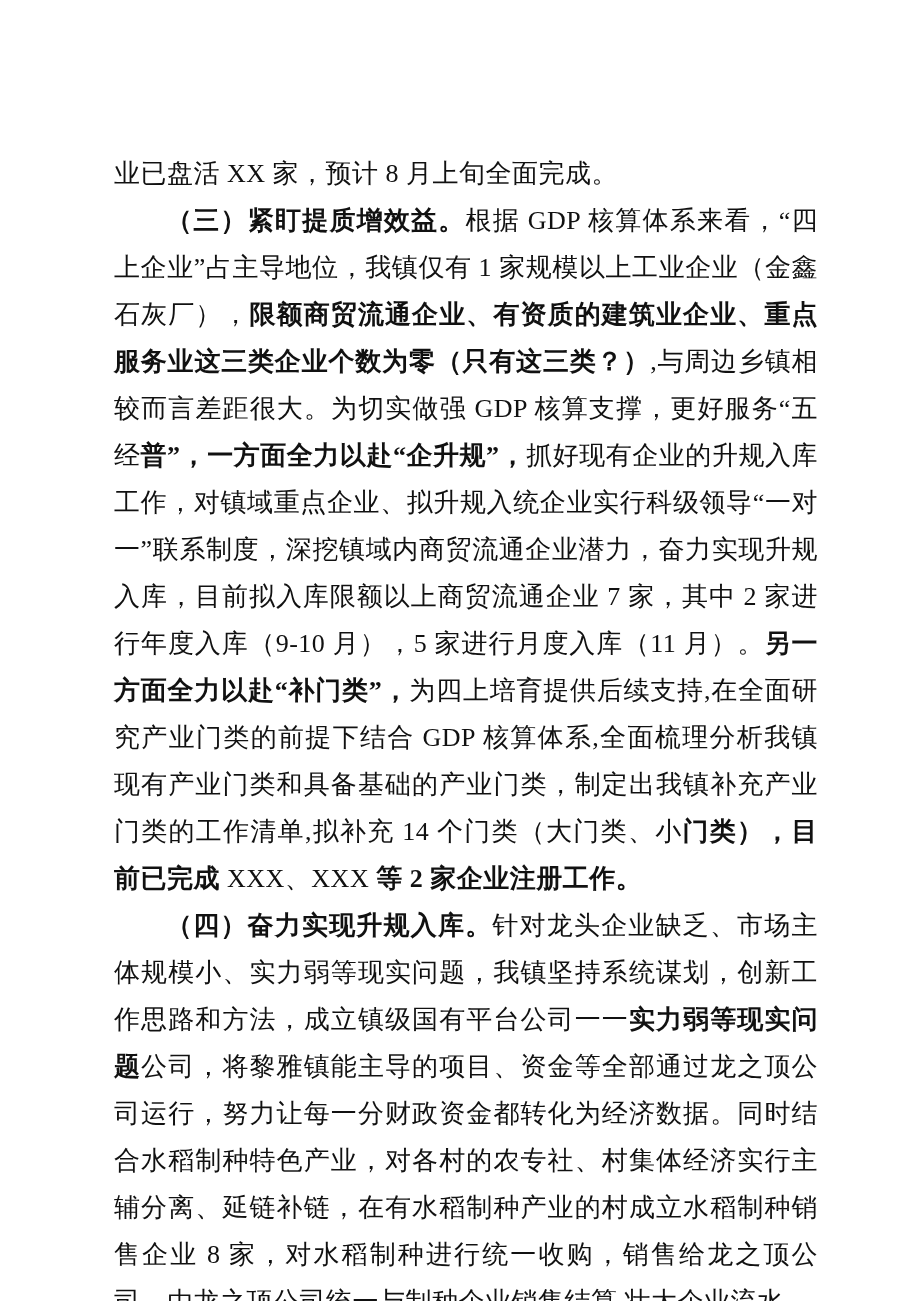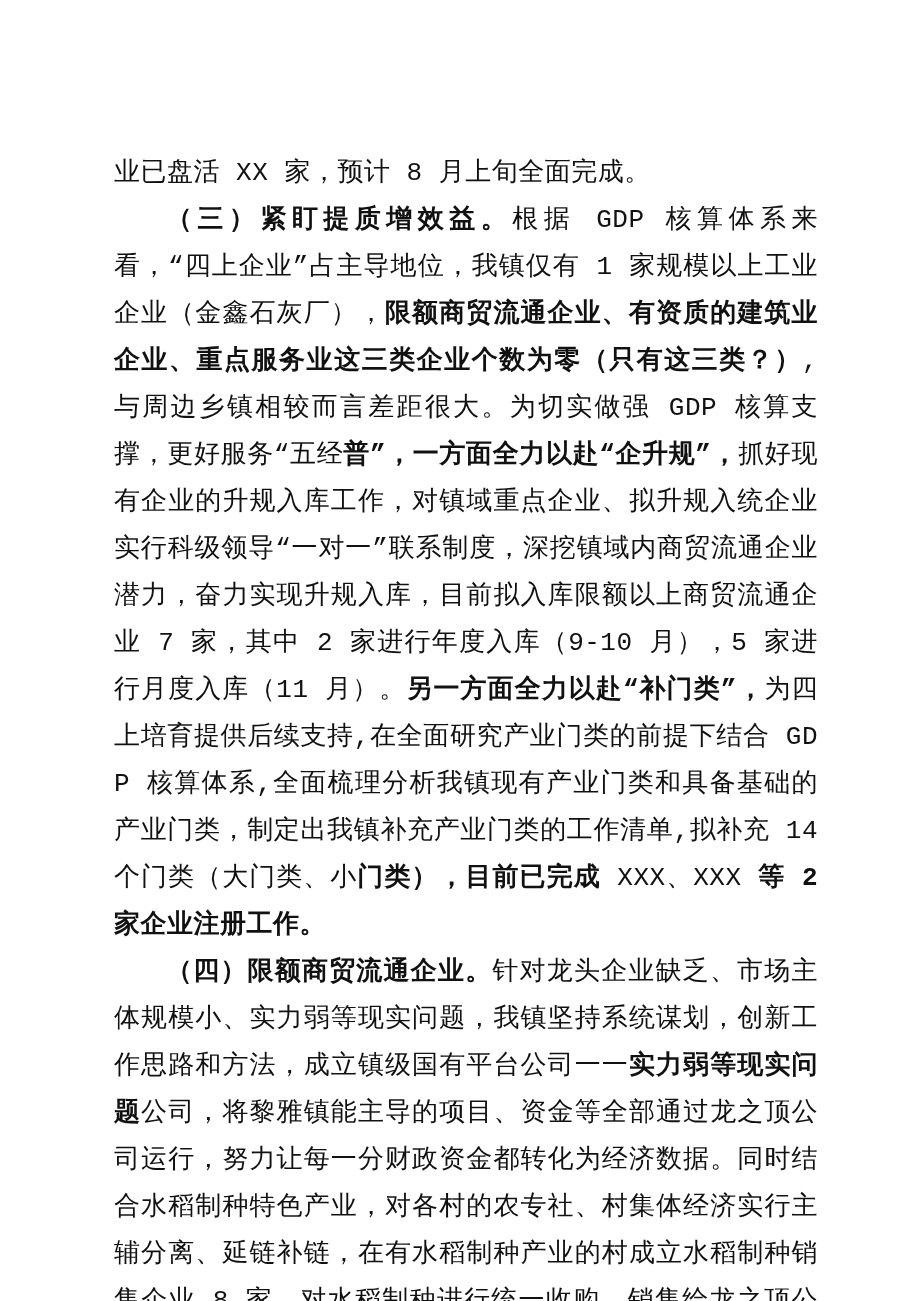--- a/index.html
+++ b/index.html
@@ -8,21 +8,21 @@
     background: #ffffff;
   }
   .page {
     position: relative;
     width: 920px;
     height: 1301px;
     background: #ffffff;
     box-sizing: border-box;
     padding: 150px 102px 0 114px;
     overflow: hidden;
-    font-family: Liberation Mono, monospace;
+    font-family: Liberation Serif, serif;
     color: #111111;
     border-radius: 20px;
   }
   .para {
     margin: 0;
     font-size: 26px;
     line-height: 47px;
     text-align: justify;
     text-justify: inter-character;
     letter-spacing: 0.5px;
@@ -38,15 +38,15 @@
     font-weight: normal;
   }
 </style>
 </head>
 <body>
 
 <div class="page">
   <div id="doc-body">
       <p class="para"><span class="run-normal">业已盘活 XX 家，预计 8 月上旬全面完成。</span></p>
       <p class="para indent"><span class="run-bold">（三）紧盯提质增效益。</span><span class="run-normal">根据 GDP 核算体系来看，“四上企业”占主导地位，我镇仅有 1 家规模以上工业企业（金鑫石灰厂），</span><span class="run-bold">限额商贸流通企业、有资质的建筑业企业、重点服务业这三类企业个数为零（只有这三类？）</span><span class="run-normal">,与周边乡镇相较而言差距很大。为切实做强 GDP 核算支撑，更好服务“五经</span><span class="run-bold">普”，一方面全力以赴“企升规”，</span><span class="run-normal">抓好现有企业的升规入库工作，对镇域重点企业、拟升规入统企业实行科级领导“一对一”联系制度，深挖镇域内商贸流通企业潜力，奋力实现升规入库，目前拟入库限额以上商贸流通企业 7 家，其中 2 家进行年度入库（9-10 月），5 家进行月度入库（11 月）。</span><span class="run-bold">另一方面全力以赴“补门类”，</span><span class="run-normal">为四上培育提供后续支持,在全面研究产业门类的前提下结合 GDP 核算体系,全面梳理分析我镇现有产业门类和具备基础的产业门类，制定出我镇补充产业门类的工作清单,拟补充 14 个门类（大门类、小</span><span class="run-bold">门类），目前已完成</span><span class="run-normal"> XXX、XXX </span><span class="run-bold">等 2 家企业注册工作。</span></p>
-      <p class="para indent"><span class="run-bold">（四）限额商贸流通企业。</span><span class="run-normal">针对龙头企业缺乏、市场主体规模小、实力弱等现实问题，我镇坚持系统谋划，创新工作思路和方法，成立镇级国有平台公司一一</span><span class="run-bold">实力弱等现实问题</span><span class="run-normal">公司，将黎雅镇能主导的项目、资金等全部通过龙之顶公司运行，努力让每一分财政资金都转化为经济数据。同时结合水稻制种特色产业，对各村的农专社、村集体经济实行主辅分离、延链补链，在有水稻制种产业的村成立水稻制种销售企业 8 家，对水稻制种进行统一收购，销售给龙之顶公司，由龙之顶公司统一与制种企业销售结算,壮大企业流水。</span></p>
+      <p class="para indent"><span class="run-bold">（四）奋力实现升规入库。</span><span class="run-normal">针对龙头企业缺乏、市场主体规模小、实力弱等现实问题，我镇坚持系统谋划，创新工作思路和方法，成立镇级国有平台公司一一</span><span class="run-bold">实力弱等现实问题</span><span class="run-normal">公司，将黎雅镇能主导的项目、资金等全部通过龙之顶公司运行，努力让每一分财政资金都转化为经济数据。同时结合水稻制种特色产业，对各村的农专社、村集体经济实行主辅分离、延链补链，在有水稻制种产业的村成立水稻制种销售企业 8 家，对水稻制种进行统一收购，销售给龙之顶公司，由龙之顶公司统一与制种企业销售结算,壮大企业流水。</span></p>
     </div>
 </div>
 
 </body></html>

